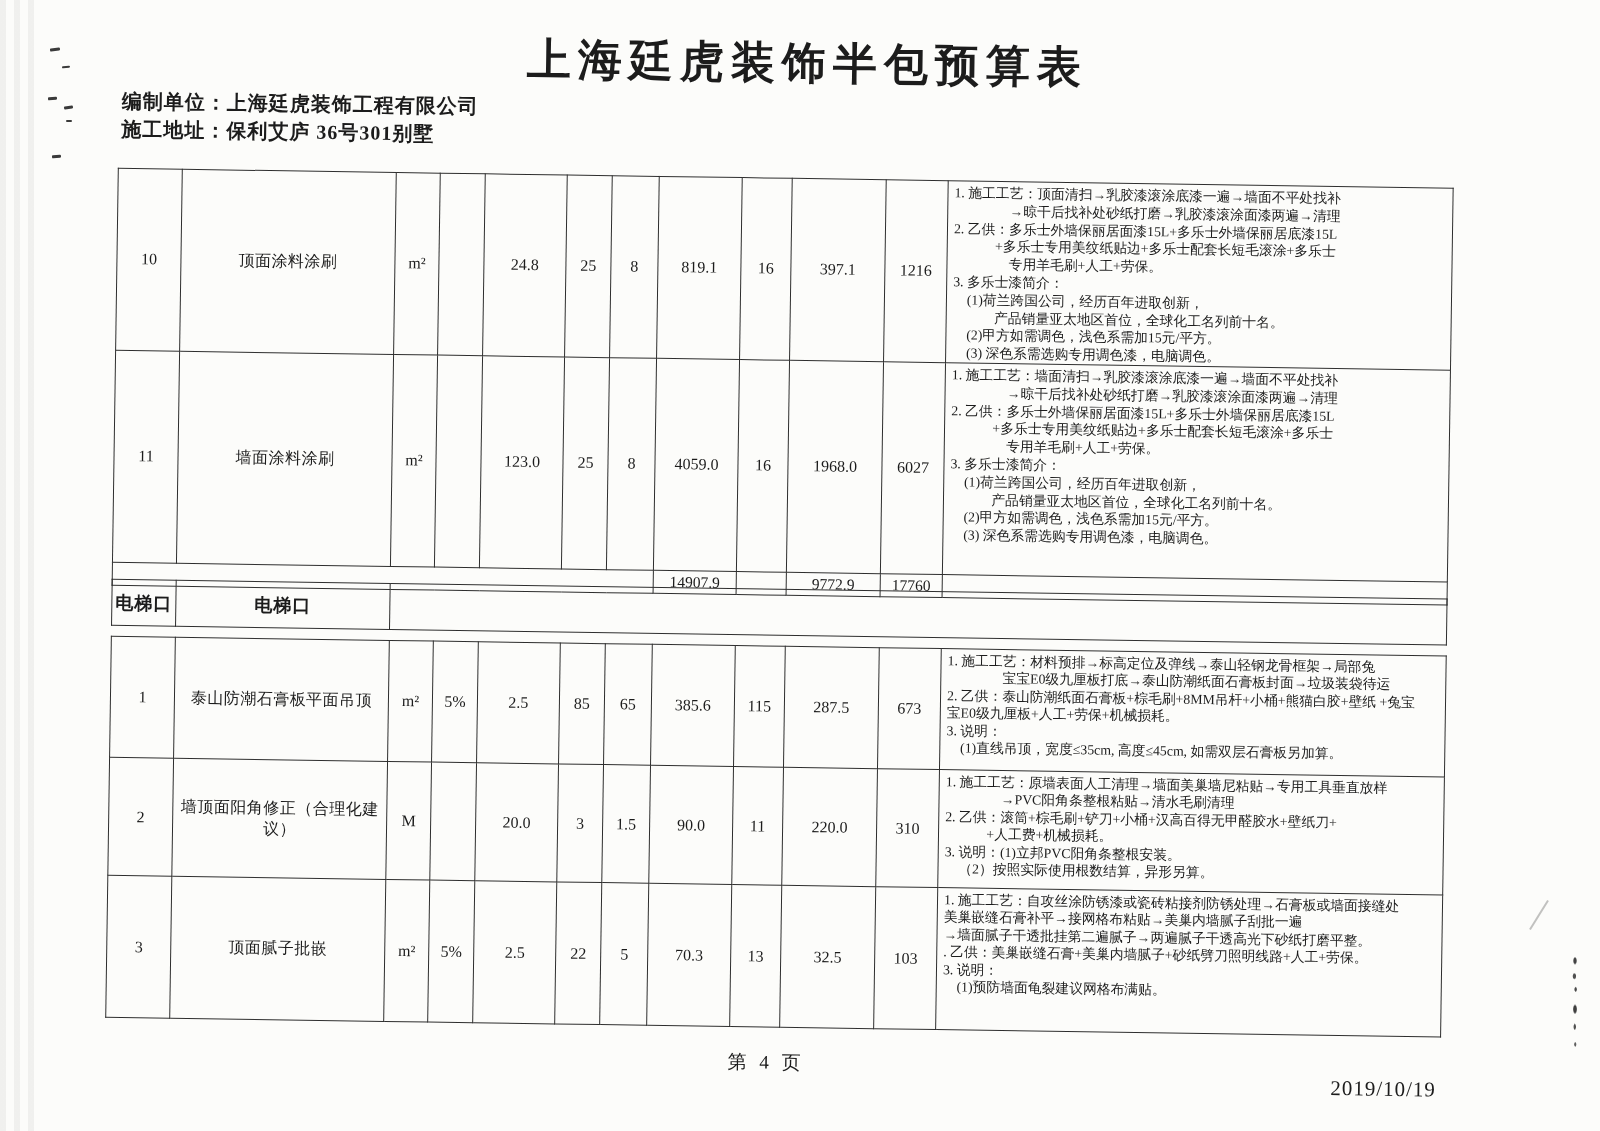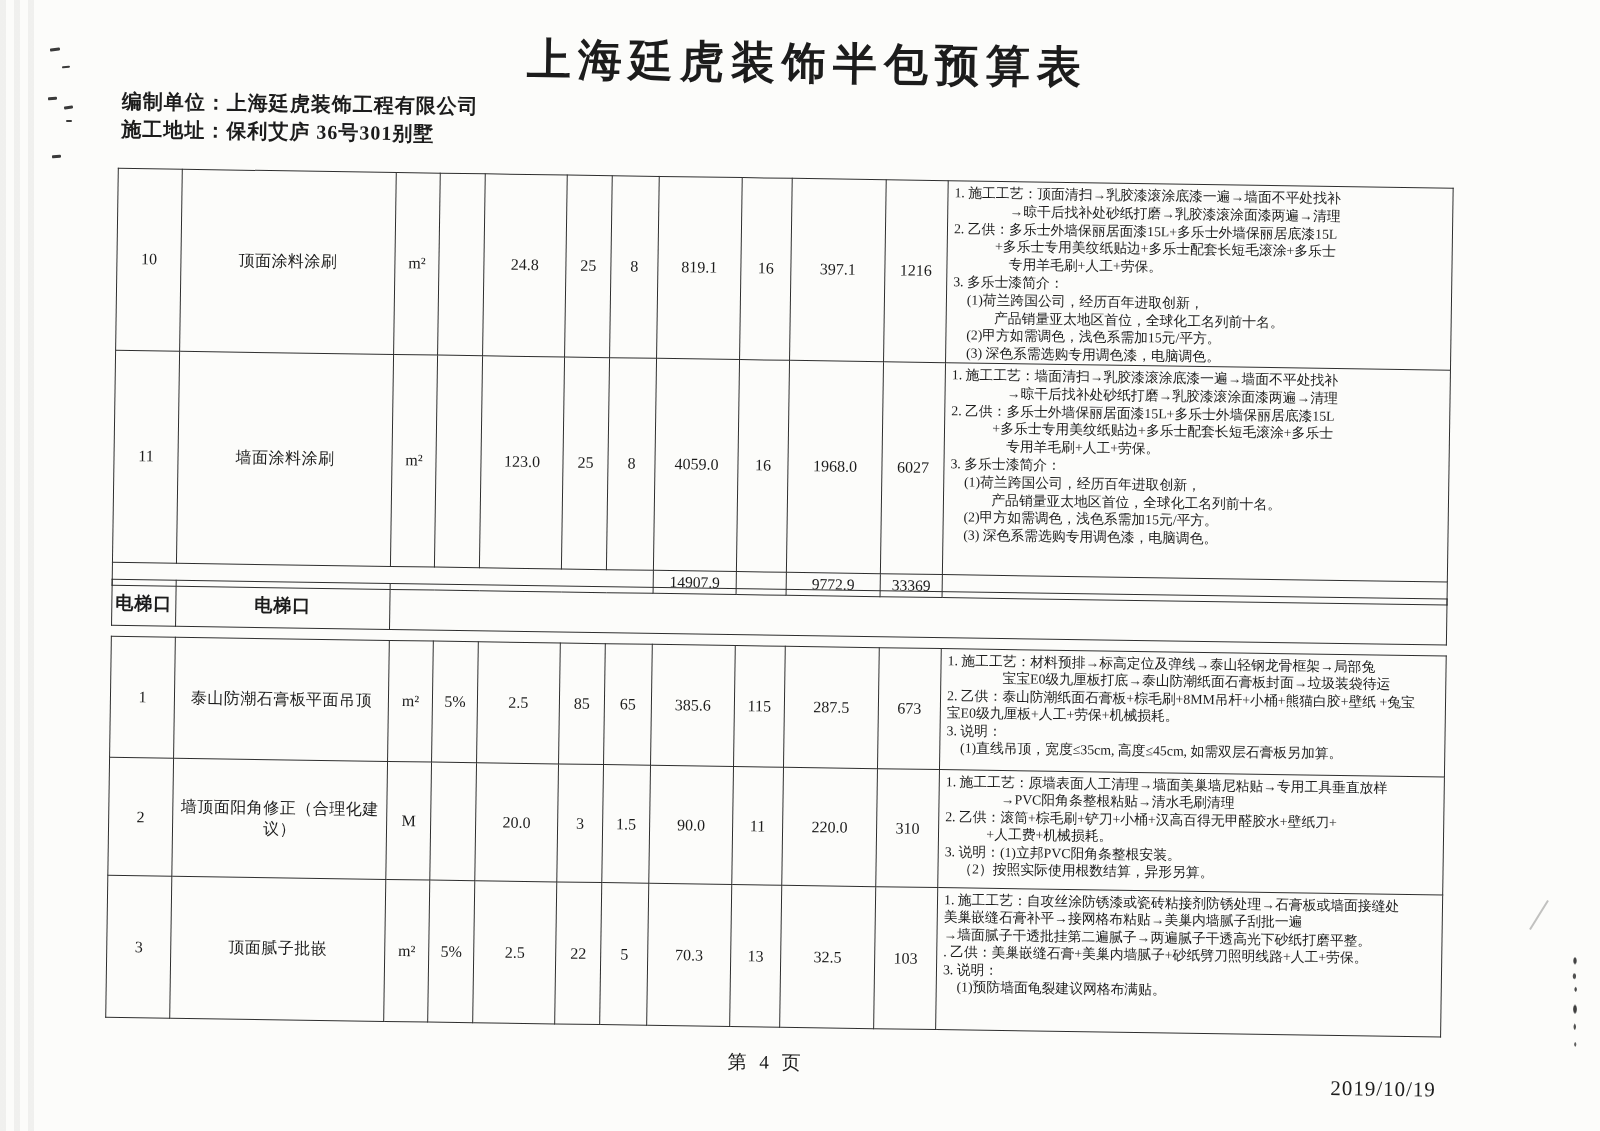--- a/index.html
+++ b/index.html
@@ -125,21 +125,21 @@
 　　　产品销量亚太地区首位，全球化工名列前十名。
 　(2)甲方如需调色，浅色系需加15元/平方。
 　(3) 深色系需选购专用调色漆，电脑调色。</div>
           </td>
     </tr>
     <tr style="height:23px">
       <td colspan="7"></td>
       <td class="subnum">14907.9</td>
       <td></td>
       <td class="subnum">9772.9</td>
-      <td class="subnum">33369</td>
+      <td class="subnum">17760</td>
       <td></td>
     </tr>
   </tbody>
     </table>
 
   <table class="tbl" style="top:589px">
     <colgroup>
       <col style="width:64px">
         <col style="width:214px">
         <col style="width:1057px">

